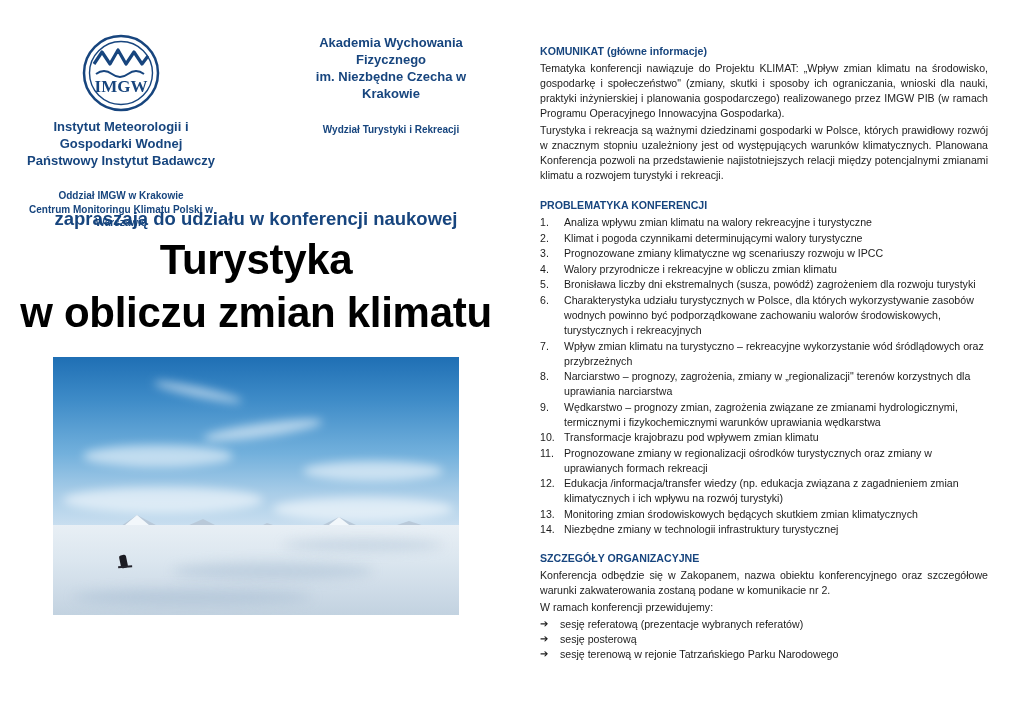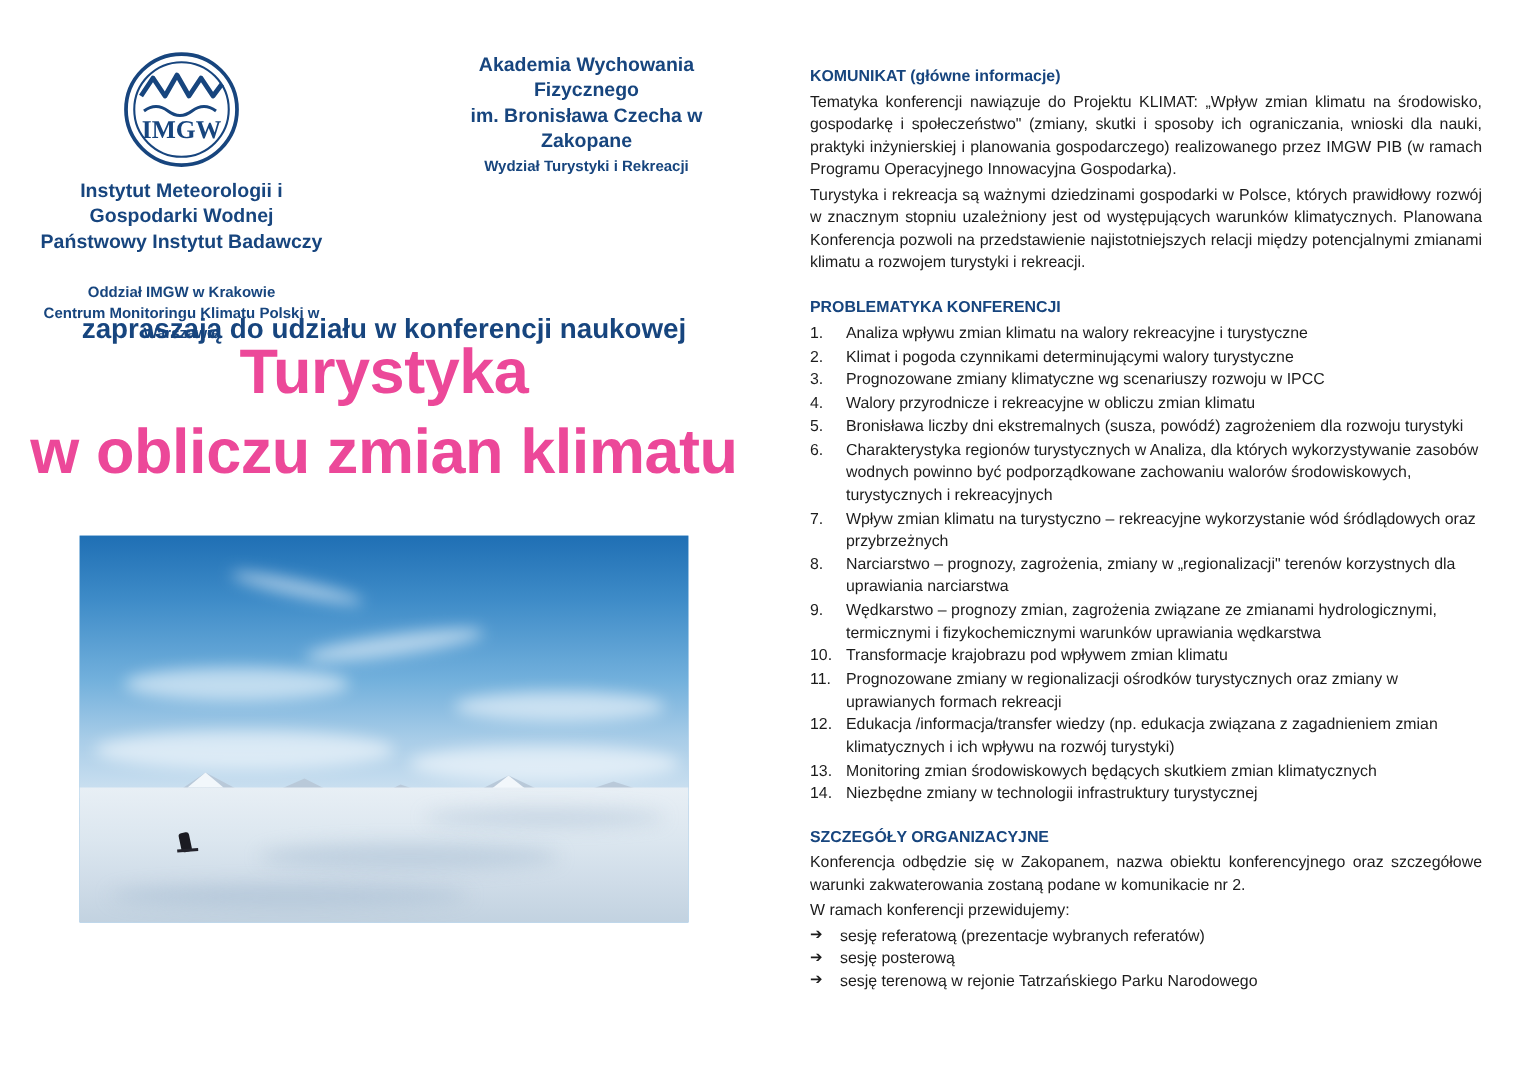--- a/index.html
+++ b/index.html
@@ -67,42 +67,42 @@
     font-weight: bold;
     color: #17457e;
     line-height: 1.35;
     margin-top: 20px;
   }
   .org-sub2 {
     font-size: 10px;
     font-weight: bold;
     color: #17457e;
     line-height: 1.35;
-    margin-top: 2px;
+    margin-top: 20px;
   }
 
   .invite {
     position: absolute;
     top: 208px;
     left: 0;
     width: 512px;
     text-align: center;
     font-size: 18.5px;
     font-weight: bold;
     color: #17457e;
   }
   .title-main {
     position: absolute;
-    top: 222px;
+    top: 234px;
     left: 0;
     width: 512px;
     text-align: center;
     font-size: 42px;
     font-weight: bold;
-    color: #ec4899;
+    color: #000000;
     line-height: 1.25;
     letter-spacing: -0.3px;
   }
   .title-line2 {
     display: block;
   }
 
   .photo {
     position: absolute;
     left: 53px;
@@ -274,21 +274,21 @@
         </div>
         <div class="org-sub">
           <span>Oddział IMGW w Krakowie</span><br>
           <span>Centrum Monitoringu Klimatu Polski w Warszawie</span>
         </div>
       </div>
 
       <div class="org">
         <div class="org-name">
           <span>Akademia Wychowania Fizycznego</span><br>
-          <span>im. Bronisława Czecha  w Zakopane</span>
+          <span>im. Niezbędne Czecha  w Krakowie</span>
         </div>
         <div class="org-sub2">
           <span>Wydział Turystyki i Rekreacji</span>
         </div>
       </div>
 
     </div>
 
     <div class="invite">zapraszają do udziału w konferencji naukowej</div>
 
@@ -327,21 +327,21 @@
 
     <div class="block-gap"></div>
 
     <div class="sec-head">PROBLEMATYKA KONFERENCJI</div>
     <ol class="problems">
       <li>Analiza wpływu zmian klimatu na walory rekreacyjne i turystyczne</li>
       <li>Klimat i pogoda czynnikami determinującymi walory turystyczne</li>
       <li>Prognozowane zmiany klimatyczne wg scenariuszy rozwoju w IPCC</li>
       <li>Walory przyrodnicze i rekreacyjne w obliczu zmian klimatu</li>
       <li>Bronisława liczby dni ekstremalnych (susza, powódź) zagrożeniem dla rozwoju turystyki</li>
-      <li>Charakterystyka regionów turystycznych w Analiza, dla których wykorzystywanie zasobów wodnych powinno być podporządkowane zachowaniu walorów środowiskowych, turystycznych i rekreacyjnych</li>
+      <li>Charakterystyka udziału turystycznych w Polsce, dla których wykorzystywanie zasobów wodnych powinno być podporządkowane zachowaniu walorów środowiskowych, turystycznych i rekreacyjnych</li>
       <li>Wpływ zmian klimatu na turystyczno – rekreacyjne wykorzystanie wód śródlądowych oraz przybrzeżnych</li>
       <li>Narciarstwo – prognozy, zagrożenia, zmiany w „regionalizacji" terenów korzystnych dla uprawiania narciarstwa</li>
       <li>Wędkarstwo – prognozy zmian, zagrożenia  związane ze zmianami hydrologicznymi, termicznymi i fizykochemicznymi warunków uprawiania wędkarstwa</li>
       <li>Transformacje krajobrazu pod wpływem zmian klimatu</li>
       <li>Prognozowane zmiany w regionalizacji ośrodków turystycznych oraz zmiany w uprawianych formach rekreacji</li>
       <li>Edukacja /informacja/transfer wiedzy (np. edukacja związana z zagadnieniem zmian klimatycznych i ich wpływu na rozwój turystyki)</li>
       <li>Monitoring zmian środowiskowych będących skutkiem zmian klimatycznych</li>
       <li>Niezbędne zmiany w technologii infrastruktury turystycznej</li>
     </ol>
 

